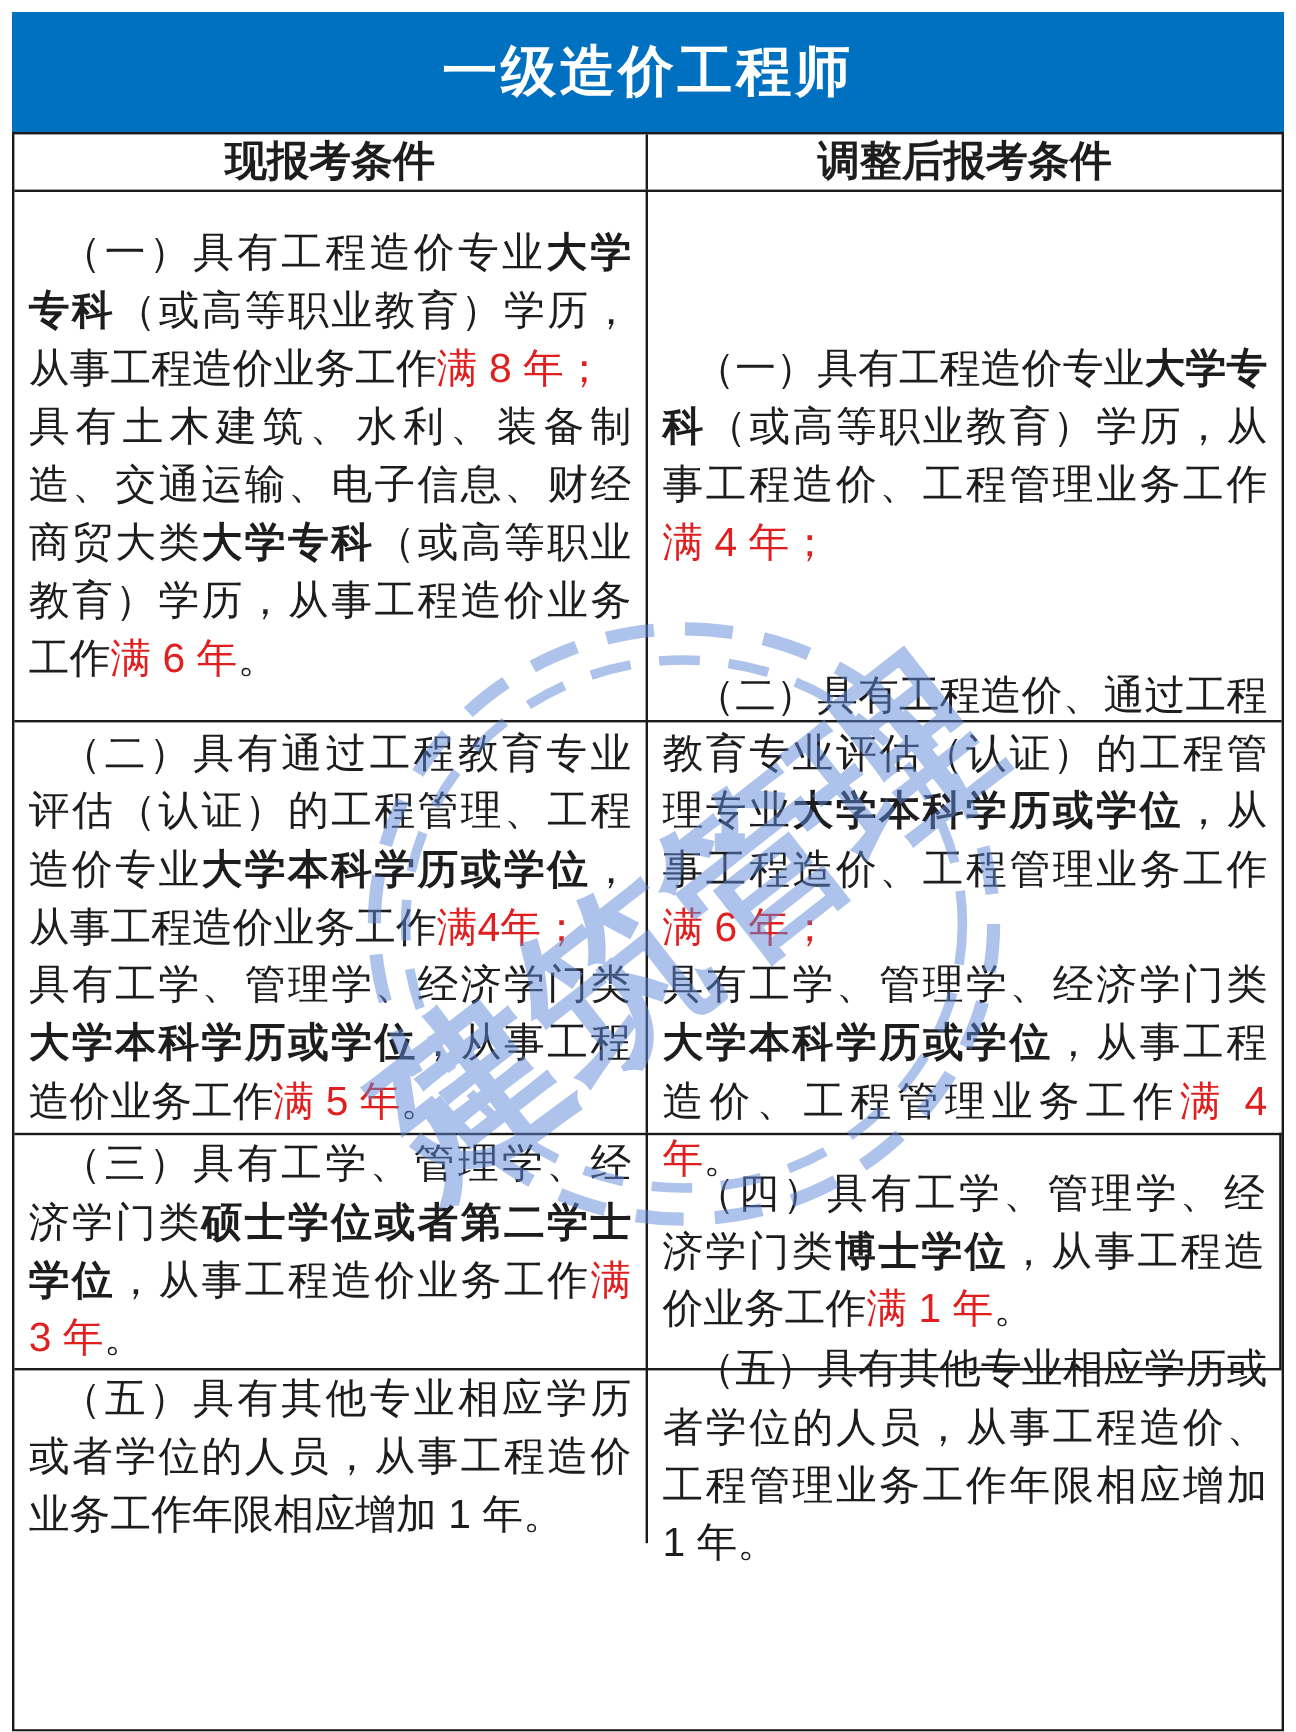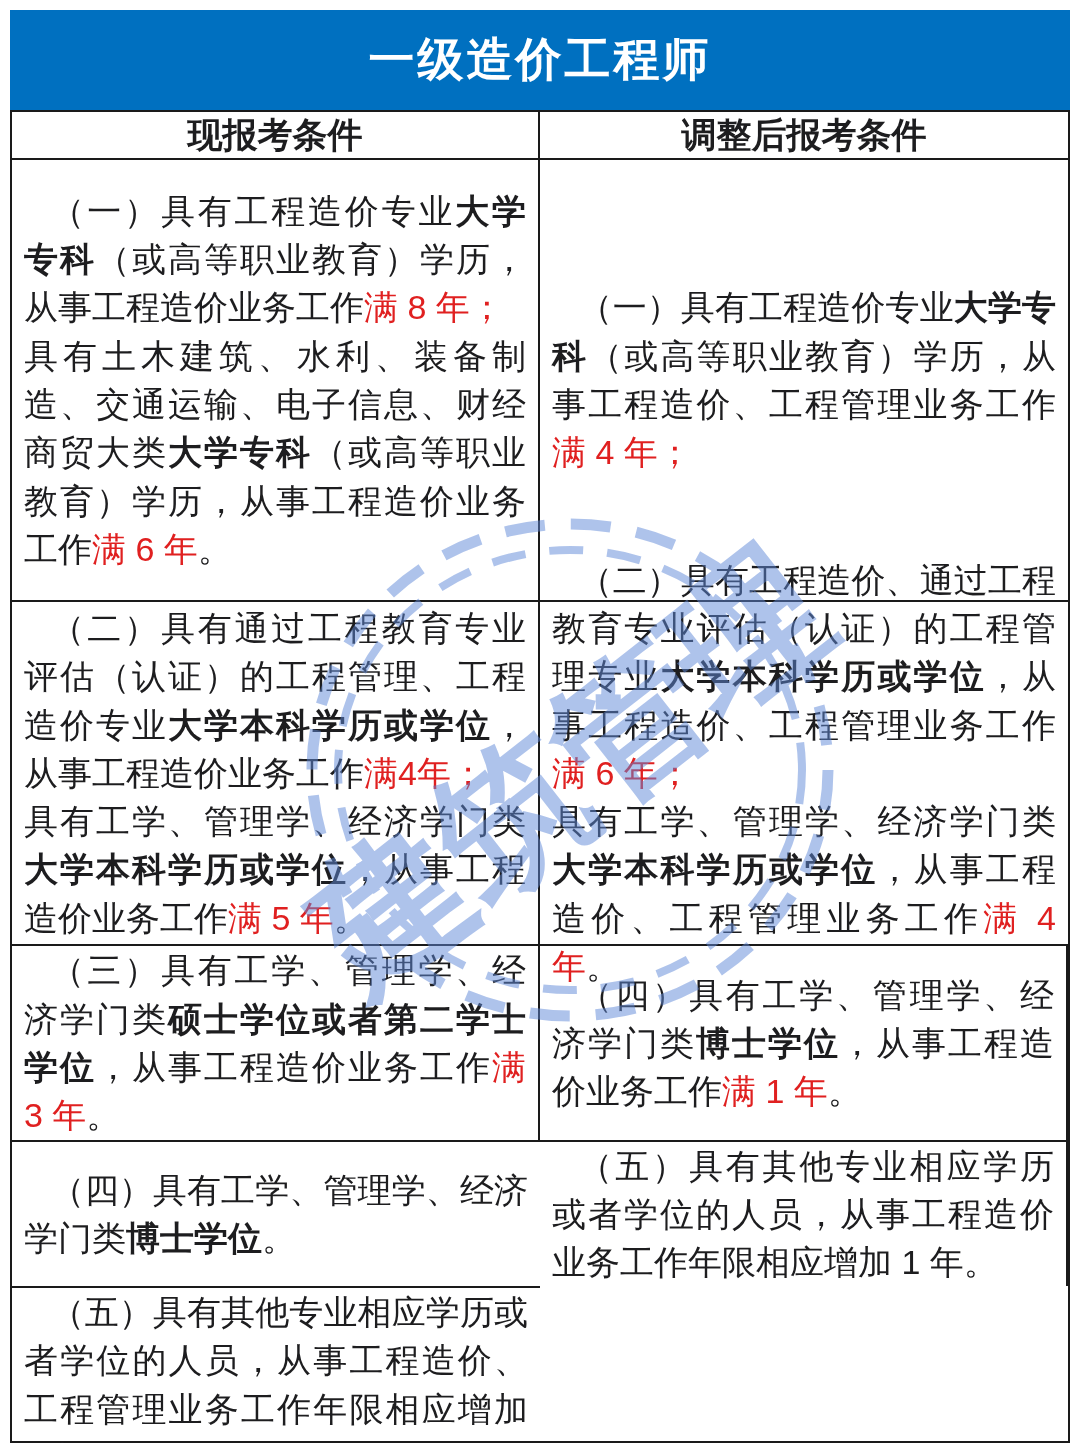--- a/index.html
+++ b/index.html
@@ -102,23 +102,20 @@
       <div class="cell bt">
         <p class="indent"><span>（二）具有工程造价、通过工程教育专业评估（认证）的工程管理专业</span><span class="b">大学本科学历或学位</span><span>，从事工程造价、工程管理业务工作</span><span class="r">满 6 年；</span></p>
         <p><span>具有工学、管理学、经济学门类</span><span class="b">大学本科学历或学位</span><span>，从事工程造价、工程管理业务工作</span><span class="r">满 4 年</span><span>。</span></p>
       </div>
       <div class="cell bt left">
         <p class="indent"><span>（三）具有工学、管理学、经济学门类</span><span class="b">硕士学位或者第二学士学位</span><span>，从事工程造价业务工作</span><span class="r">满 3 年</span><span>。</span></p>
       </div>
       <div class="cell bt left">
         <p class="indent"><span>（四）具有工学、管理学、经济学门类</span><span class="b">博士学位</span><span>，从事工程造价业务工作</span><span class="r">满 1 年</span><span>。</span></p>
       </div>
-      <div class="cell bt">
-        <p class="indent"><span>（四）具有工学、管理学、经济学门类</span><span class="b">博士学位</span><span>。</span></p>
-      </div>
       <div class="cell bt left">
         <p class="indent"><span>（五）具有其他专业相应学历或者学位的人员，从事工程造价业务工作年限相应增加 1 年。</span></p>
       </div>
       <div class="cell bt">
         <p class="indent"><span>（五）具有其他专业相应学历或者学位的人员，从事工程造价、工程管理业务工作年限相应增加 1 年。</span></p>
       </div>
     </div>
 
   <svg class="watermark" viewBox="0 0 560 560" xmlns="http://www.w3.org/2000/svg">
     <ellipse cx="280" cy="280" rx="258" ry="246" fill="none" stroke="currentColor" stroke-width="11" stroke-dasharray="40 26"></ellipse>

